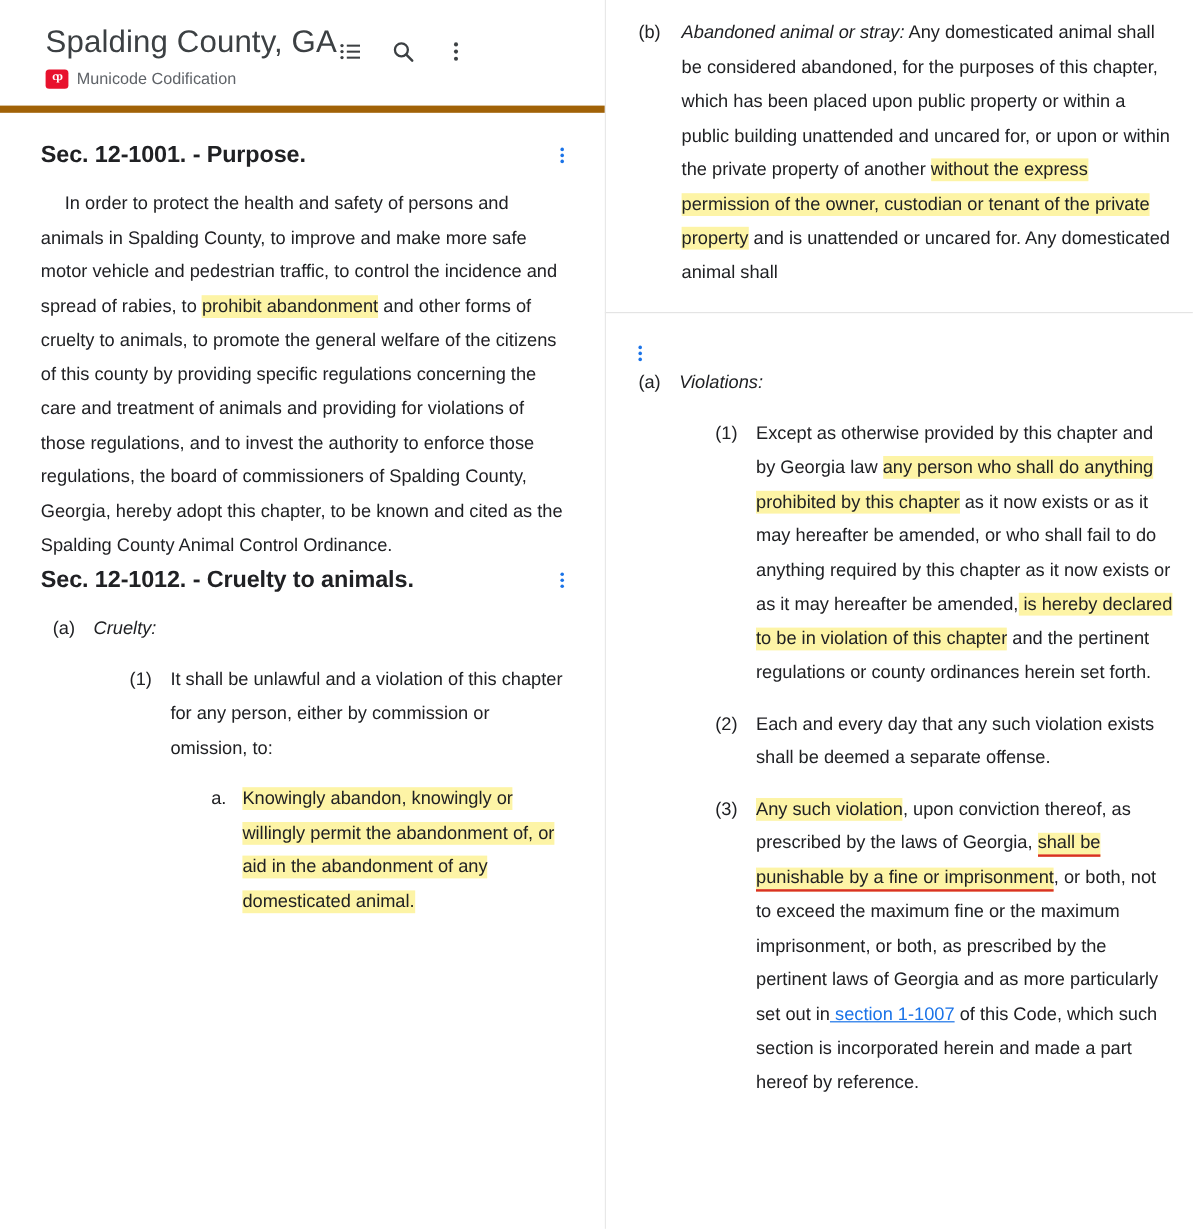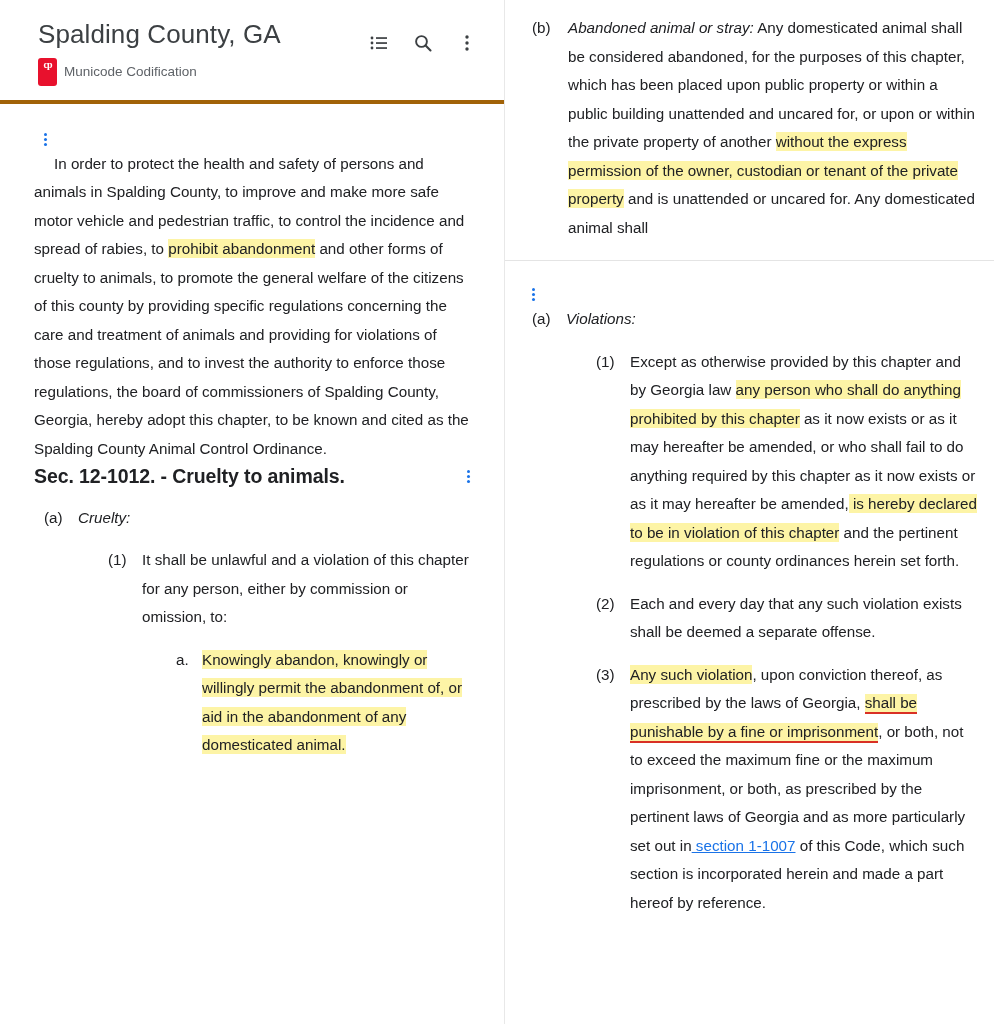--- a/index.html
+++ b/index.html
@@ -29,23 +29,22 @@
   .col-right {
     width: 490px;
     box-sizing: border-box;
     position: relative;
   }
 
   
   .site-header {
     display: flex;
     align-items: flex-start;
-    justify-content: space-between;
     padding: 18px 20px 14px 38px;
-    border-bottom: 4px solid #a16207;
+    border-bottom: 6px solid #a16207;
     box-sizing: border-box;
   }
   .brand-block { padding-top: 2px; }
   .brand-title {
     font-size: 26px;
     font-weight: 400;
     color: #3c4043;
     letter-spacing: 0.1px;
     line-height: 1.15;
   }
@@ -54,21 +53,21 @@
     align-items: center;
     margin-top: 8px;
     gap: 7px;
   }
   .brand-sub-text {
     font-size: 13.5px;
     color: #5f6368;
   }
   .mc-logo {
     width: 19px;
-    height: 28px;
+    height: 16px;
     border-radius: 3px;
     background: #e8112d;
     color: #fff;
     font-size: 10px;
     font-weight: 700;
     line-height: 14px;
     text-align: center;
     letter-spacing: -1px;
     font-family: "Liberation Serif", serif;
   }
@@ -238,20 +237,21 @@
             <circle cx="3" cy="16" r="1.7" fill="#3c4043"></circle>
           </svg>
         </span>
       </div>
     </div>
 
     <div class="content-left">
 
       <div>
         <div class="sec-head-row">
+          <h2 class="sec-title">Sec. 12-1001. - Purpose.</h2>
           <span class="kebab">
               <span class="kebab-dots"></span>
             </span>
         </div>
         <p class="body indent-first"><span>In order to protect the health and safety of persons and animals in Spalding County, to improve and make more safe motor vehicle and pedestrian traffic, to control the incidence and spread of rabies, to </span><mark class="hl">prohibit abandonment</mark><span> and other forms of cruelty to animals, to promote the general welfare of the citizens of this county by providing specific regulations concerning the care and treatment of animals and providing for violations of those regulations, and to invest the authority to enforce those regulations, the board of commissioners of Spalding County, Georgia, hereby adopt this chapter, to be known and cited as the Spalding County Animal Control Ordinance.</span></p>
       </div>
 
       <div style="">
         <div class="sec-head-row">
           <h2 class="sec-title">Sec. 12-1012. - Cruelty to animals.</h2>

